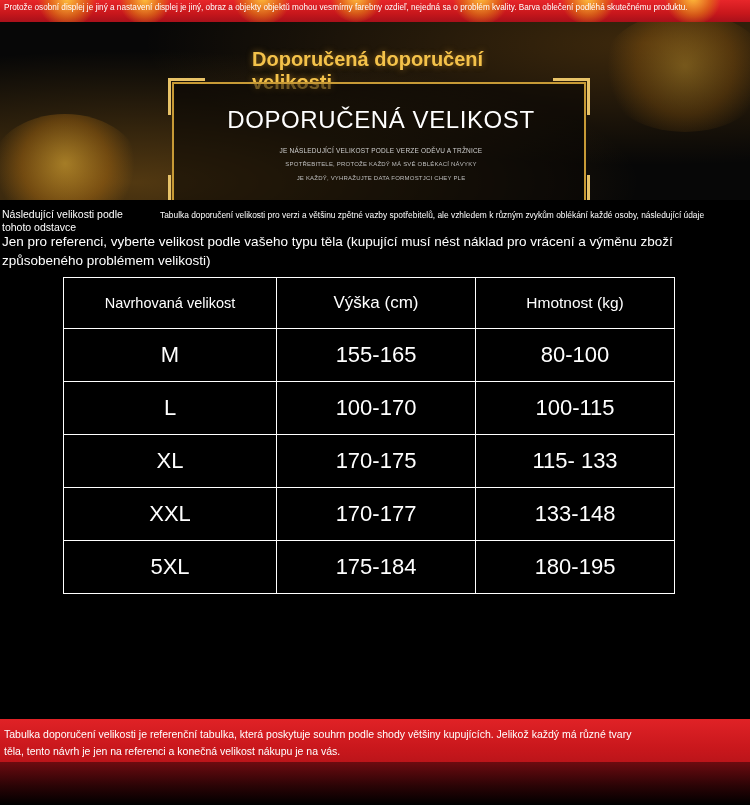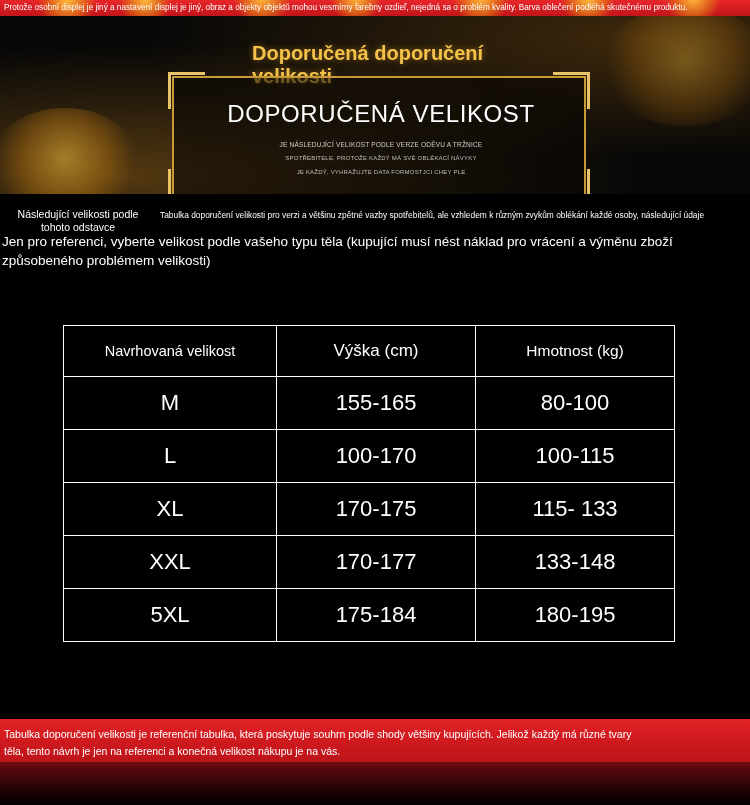--- a/index.html
+++ b/index.html
@@ -40,21 +40,21 @@
   .blob {
     position: absolute;
     border-radius: 50%;
     background: radial-gradient(circle at 50% 45%, rgba(255,196,60,0.95) 0%, rgba(226,140,20,0.55) 45%, rgba(170,70,10,0.0) 72%);
     pointer-events: none;
   }
 
   
   .hero {
     position: absolute;
-    top: 16px; left: 0;
+    top: 22px; left: 0;
     width: 750px;
     height: 178px;
     background:
       radial-gradient(ellipse at 18% 90%, rgba(255,170,40,0.30) 0%, rgba(0,0,0,0) 58%),
       radial-gradient(ellipse at 86% 12%, rgba(255,160,30,0.22) 0%, rgba(0,0,0,0) 55%),
       #070707;
     overflow: hidden;
   }
   .hero-title {
     position: absolute;
@@ -125,21 +125,20 @@
     width: 750px;
     height: 65px;
   }
   .intro-left {
     position: absolute;
     top: 3px; left: 2px;
     width: 152px;
     font-size: 10.5px;
     line-height: 13px;
     color: #ffffff;
-    text-align: center;
   }
   .intro-right {
     position: absolute;
     top: 5px; left: 160px;
     width: 590px;
     font-size: 8.4px;
     line-height: 11px;
     color: #ffffff;
   }
   .intro-main {
@@ -150,21 +149,20 @@
     line-height: 19px;
     color: #ffffff;
   }
 
   
   .table-wrap {
     position: absolute;
     top: 277px;
     left: 63px;
     width: 608px;
-    margin-top: 48px;
   }
   table.size-table {
     border-collapse: collapse;
     width: 608px;
     table-layout: fixed;
   }
   table.size-table td, table.size-table th {
     border: 1px solid #ffffff;
     text-align: center;
     color: #ffffff;

